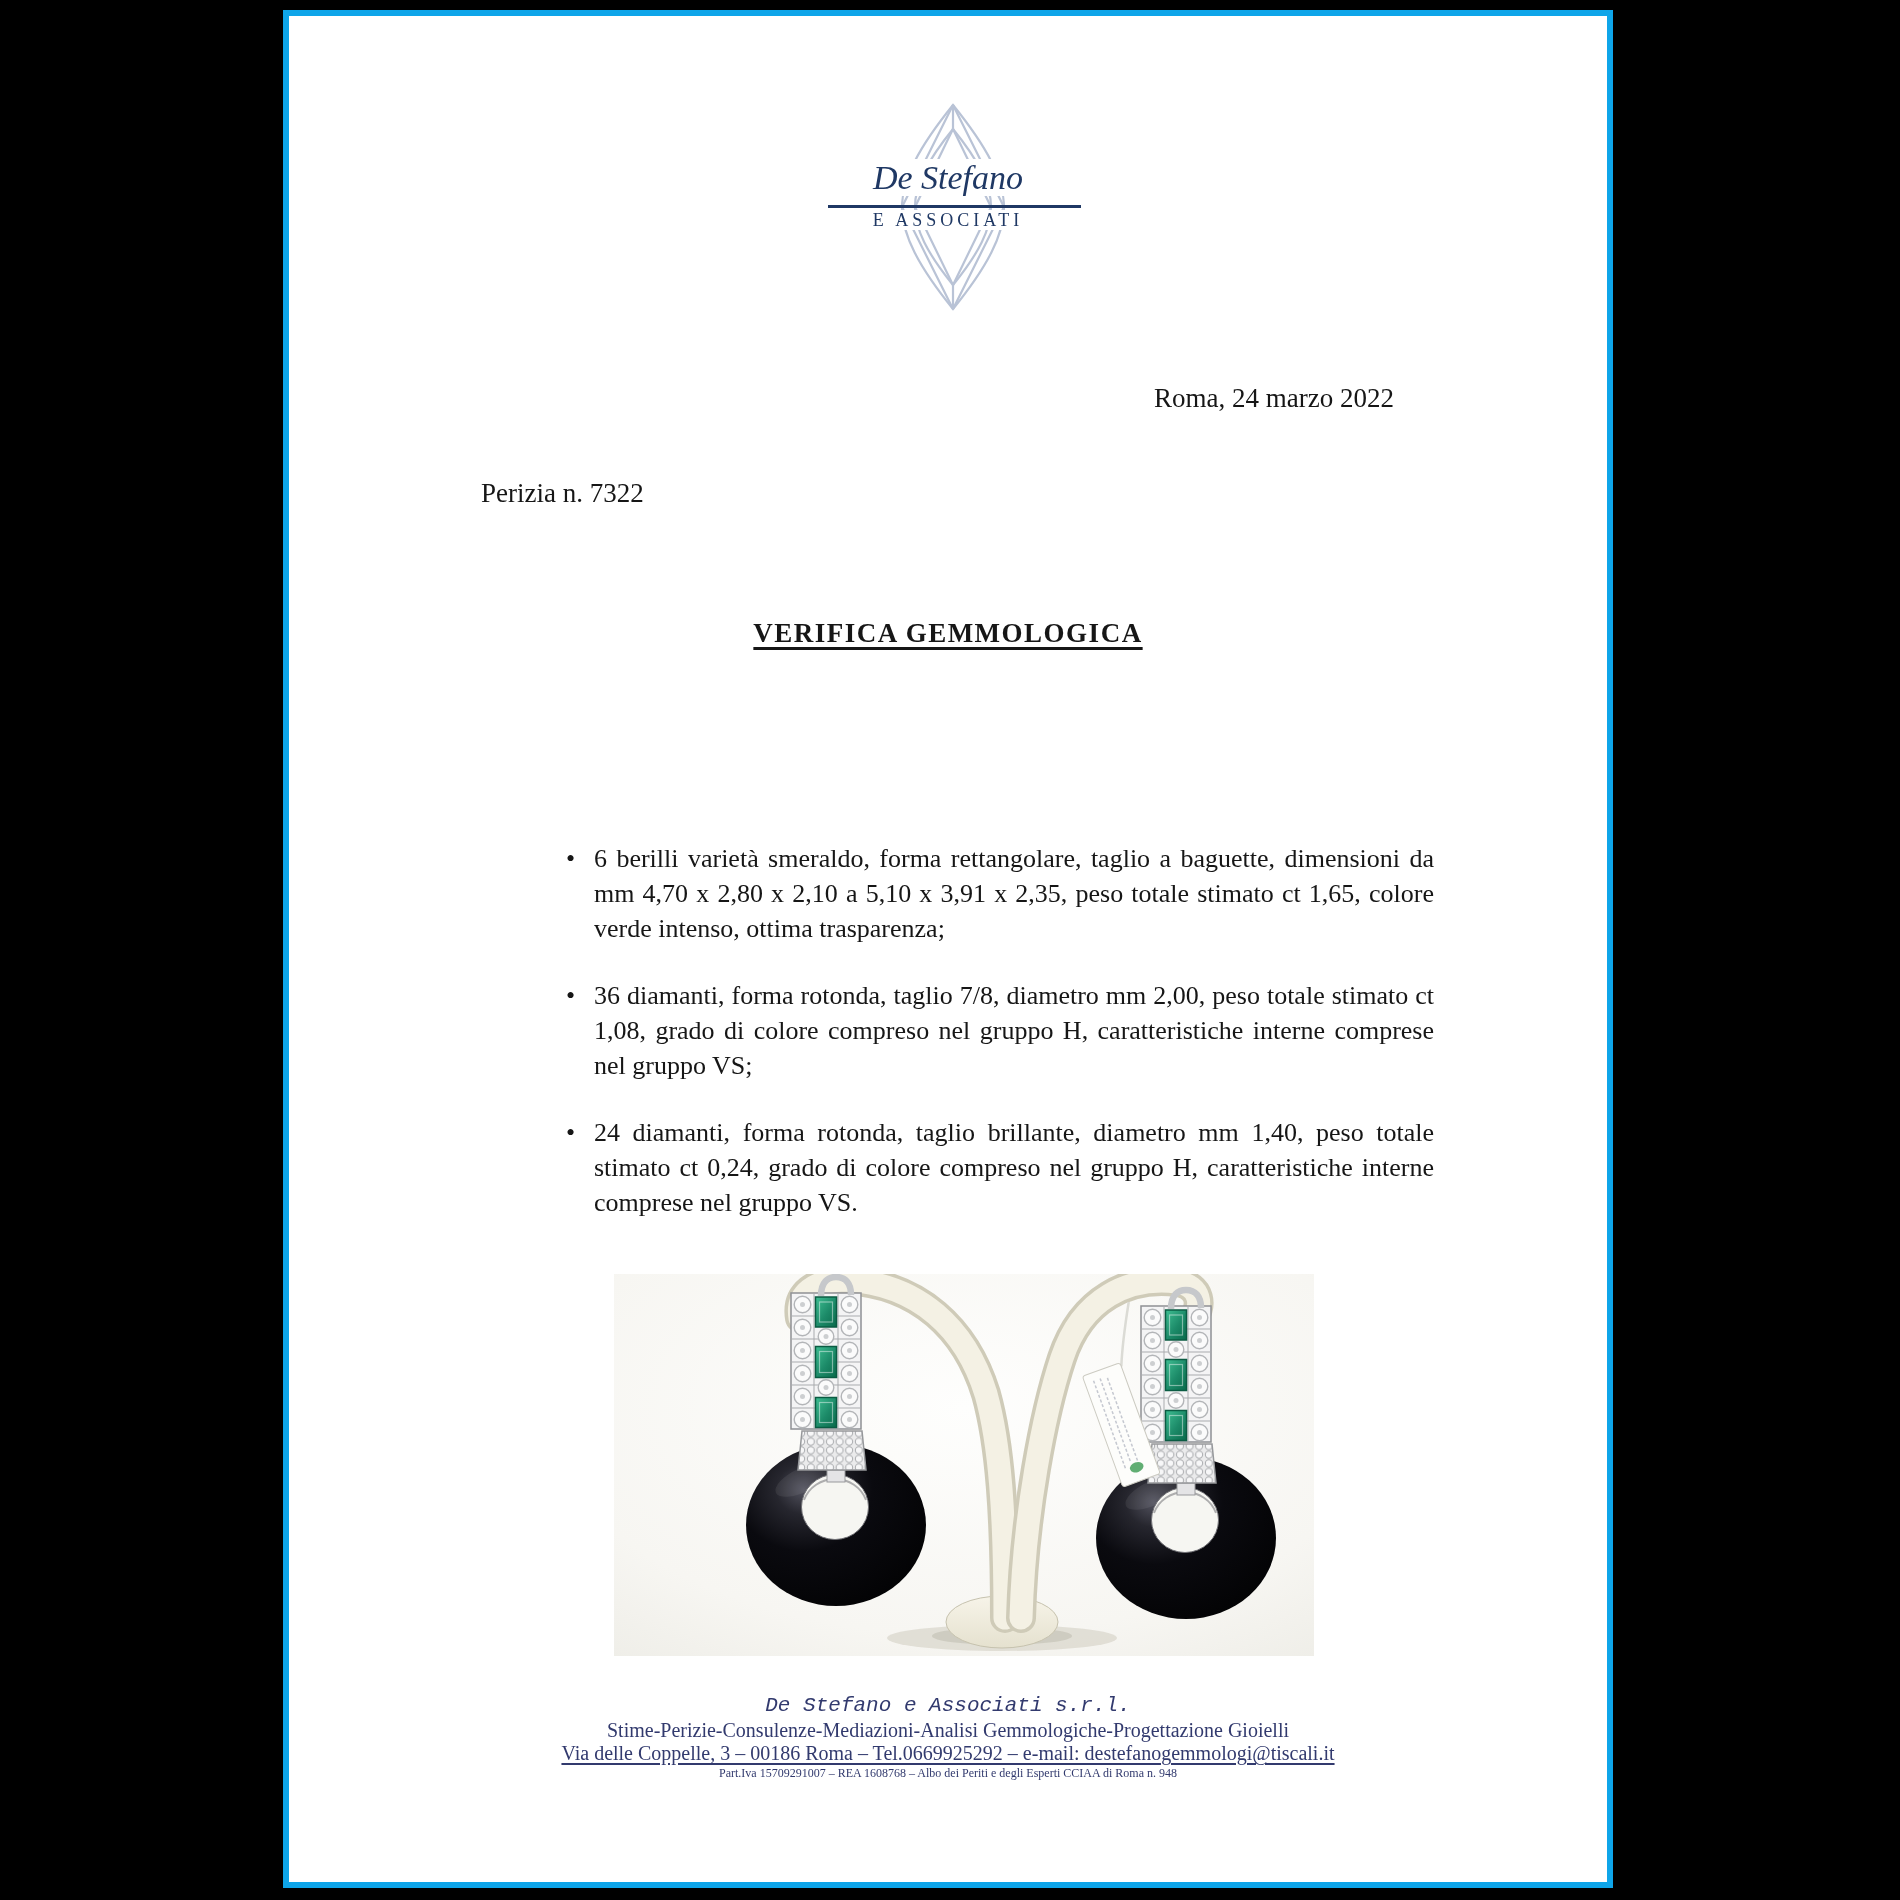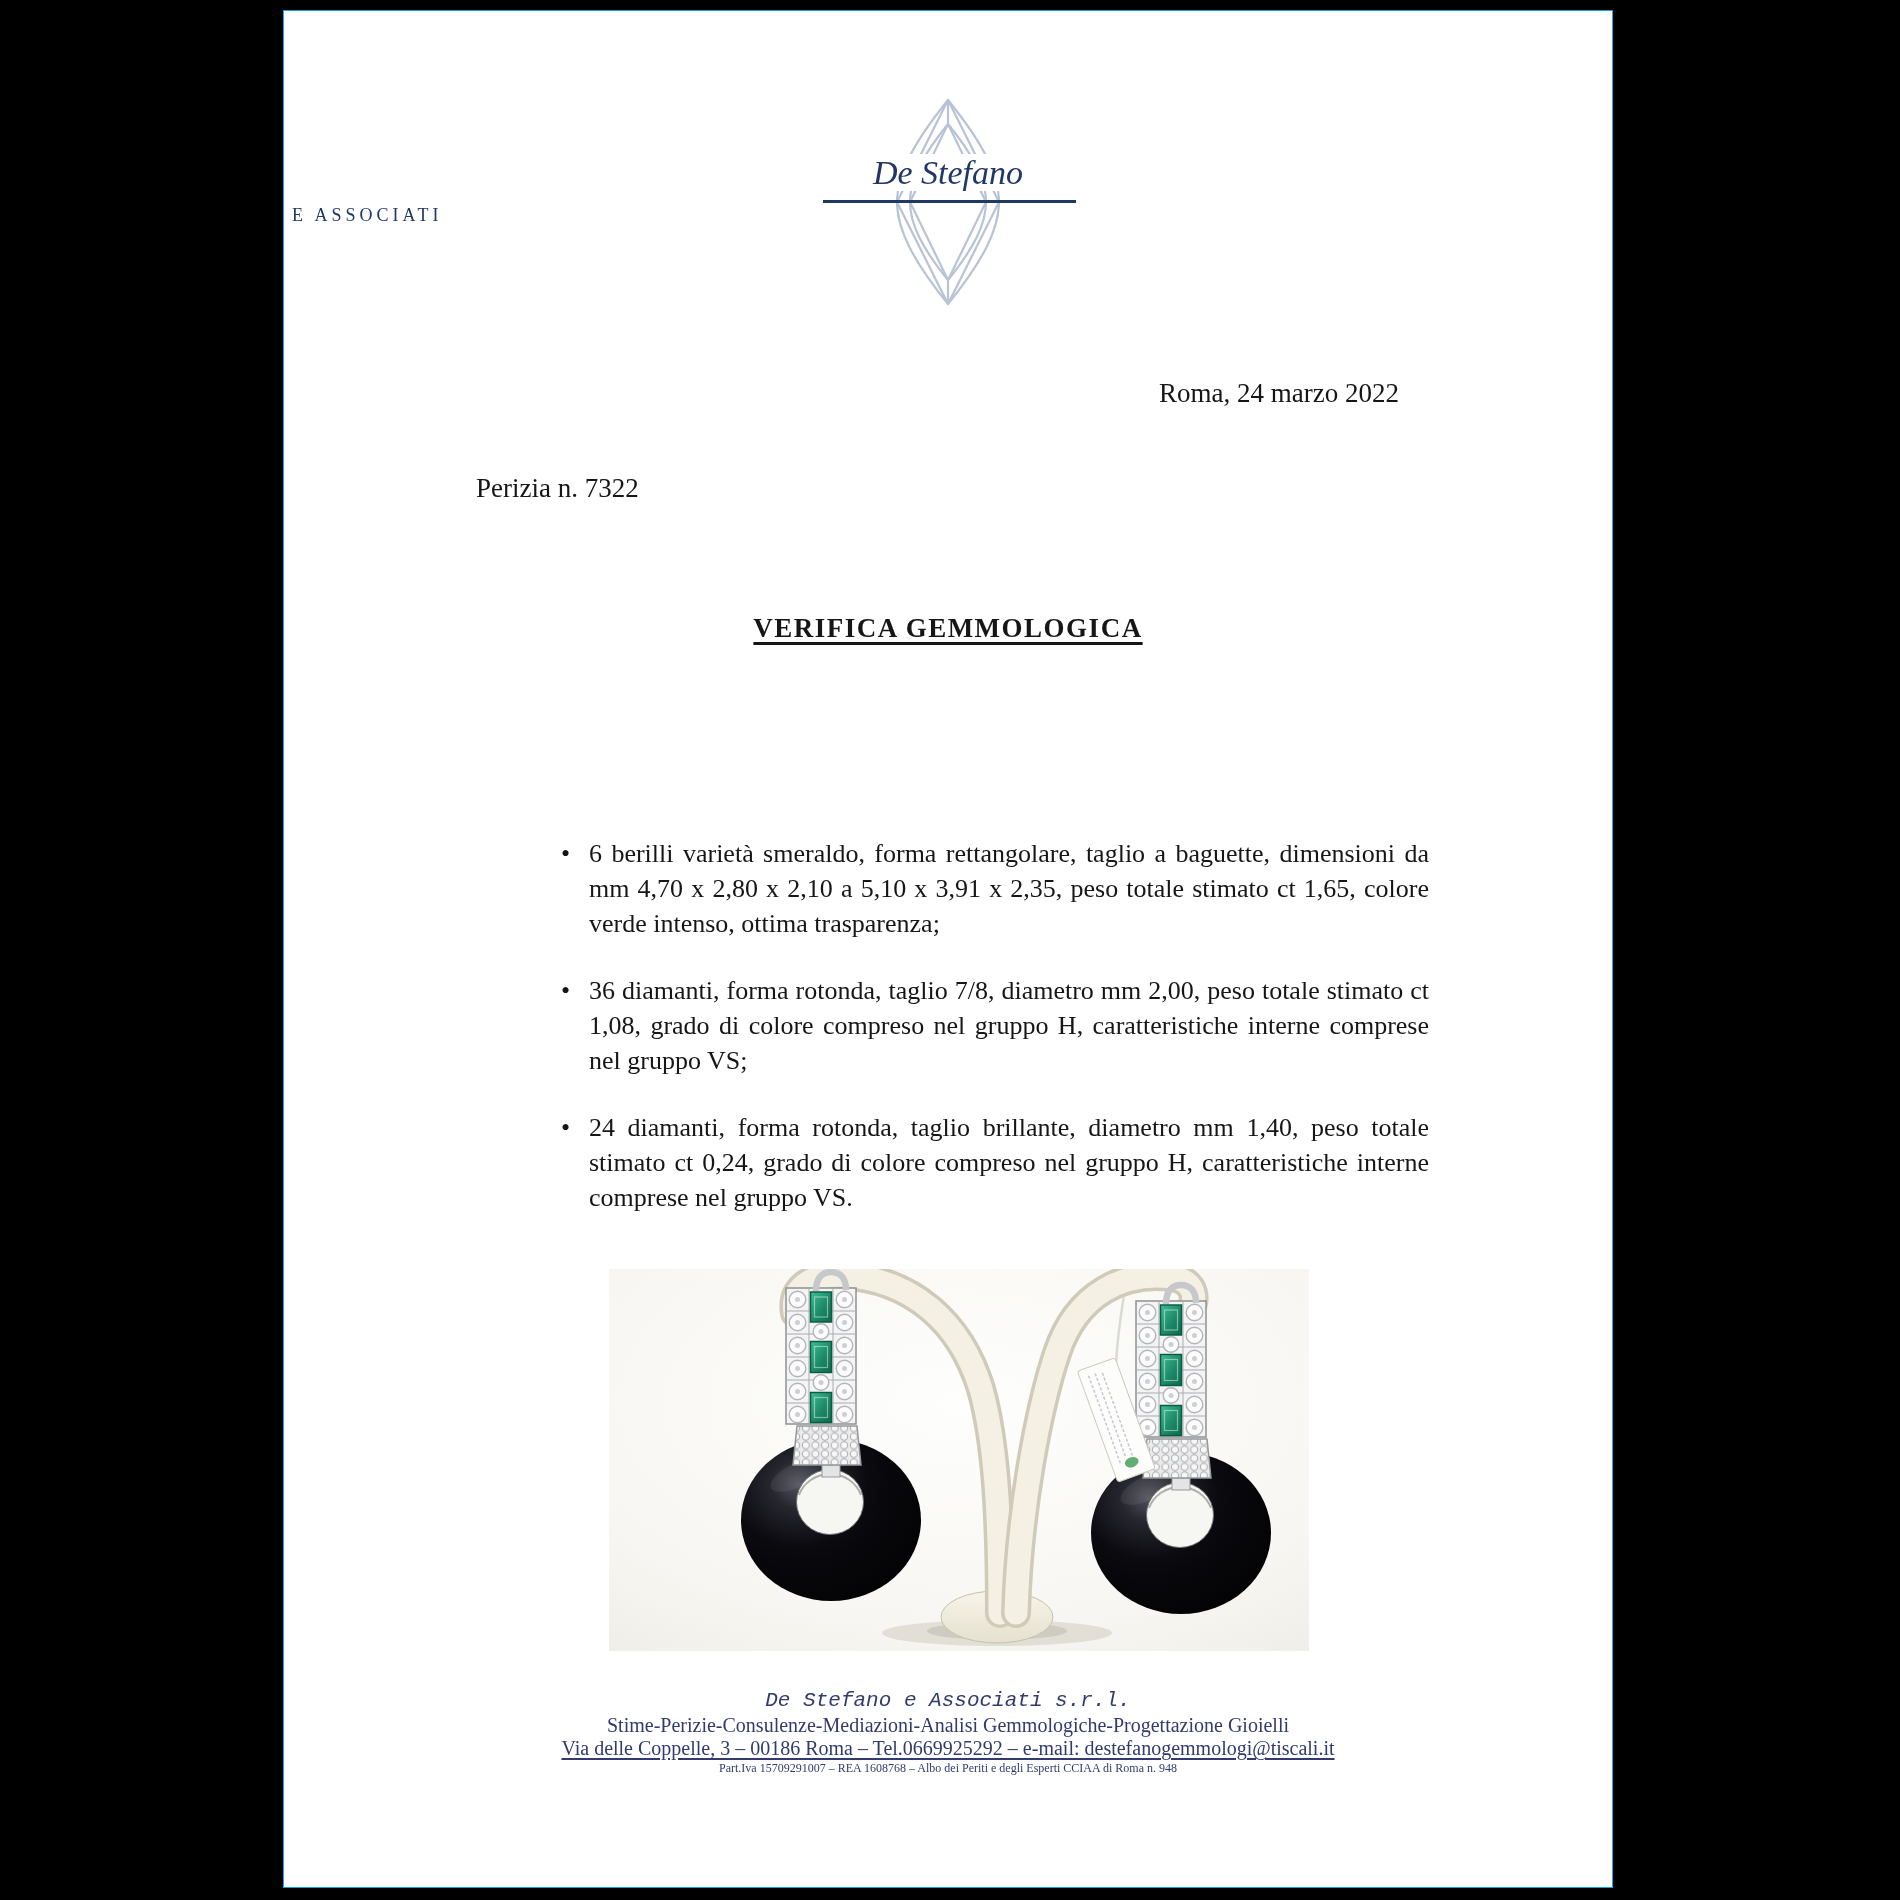--- a/index.html
+++ b/index.html
@@ -4,30 +4,30 @@
 <style>
   :root{
     --logo_navy:#1f3864; --footer_navy:#323a6e; --gem_wire:#b9c3d6;
     --body_text:#161616; --page_bg:#ffffff; --canvas_bg:#000000;
   }
   *{margin:0;padding:0;box-sizing:border-box;}
   html,body{width:1900px;height:1900px;}
   body{background:var(--canvas_bg);position:relative;
        font-family:"Liberation Serif","DejaVu Serif",serif;color:var(--body_text);}
   .page{position:absolute;left:283px;top:10px;width:1330px;height:1878px;
-        background:var(--page_bg);border:1px solid #0ea5e9;overflow:hidden;}
+        background:var(--page_bg);border:6px solid #0ea5e9;overflow:hidden;}
 
   
   .logo-gem{position:absolute;left:612px;top:87px;width:104px;height:208px;z-index:0;}
   .logo-name{position:absolute;left:0;right:0;top:142px;text-align:center;z-index:2;
              font-style:italic;font-size:34px;line-height:40px;color:var(--logo_navy);}
   .logo-name span{background:#fff;padding:0 10px;}
   .logo-rule{position:absolute;left:539px;top:189px;width:253px;height:3px;
              background:var(--logo_navy);z-index:2;}
-  .logo-sub{position:absolute;left:0;right:0;top:192px;z-index:2;
+  .logo-sub{position:absolute;left:0;right:0;top:192px;text-align:center;z-index:2;
             font-size:18px;line-height:24px;letter-spacing:4px;color:var(--logo_navy);}
   .logo-sub span{background:#fff;padding:0 8px;}
 
   
   .date{position:absolute;right:213px;top:365px;font-size:27px;line-height:35px;}
   .report{position:absolute;left:192px;top:460px;font-size:27px;line-height:35px;}
   .title{position:absolute;left:0;right:0;top:600px;text-align:center;
          font-size:27px;line-height:35px;font-weight:bold;letter-spacing:1.5px;
          text-decoration:underline;text-underline-offset:5px;text-decoration-thickness:2.5px;}
 

